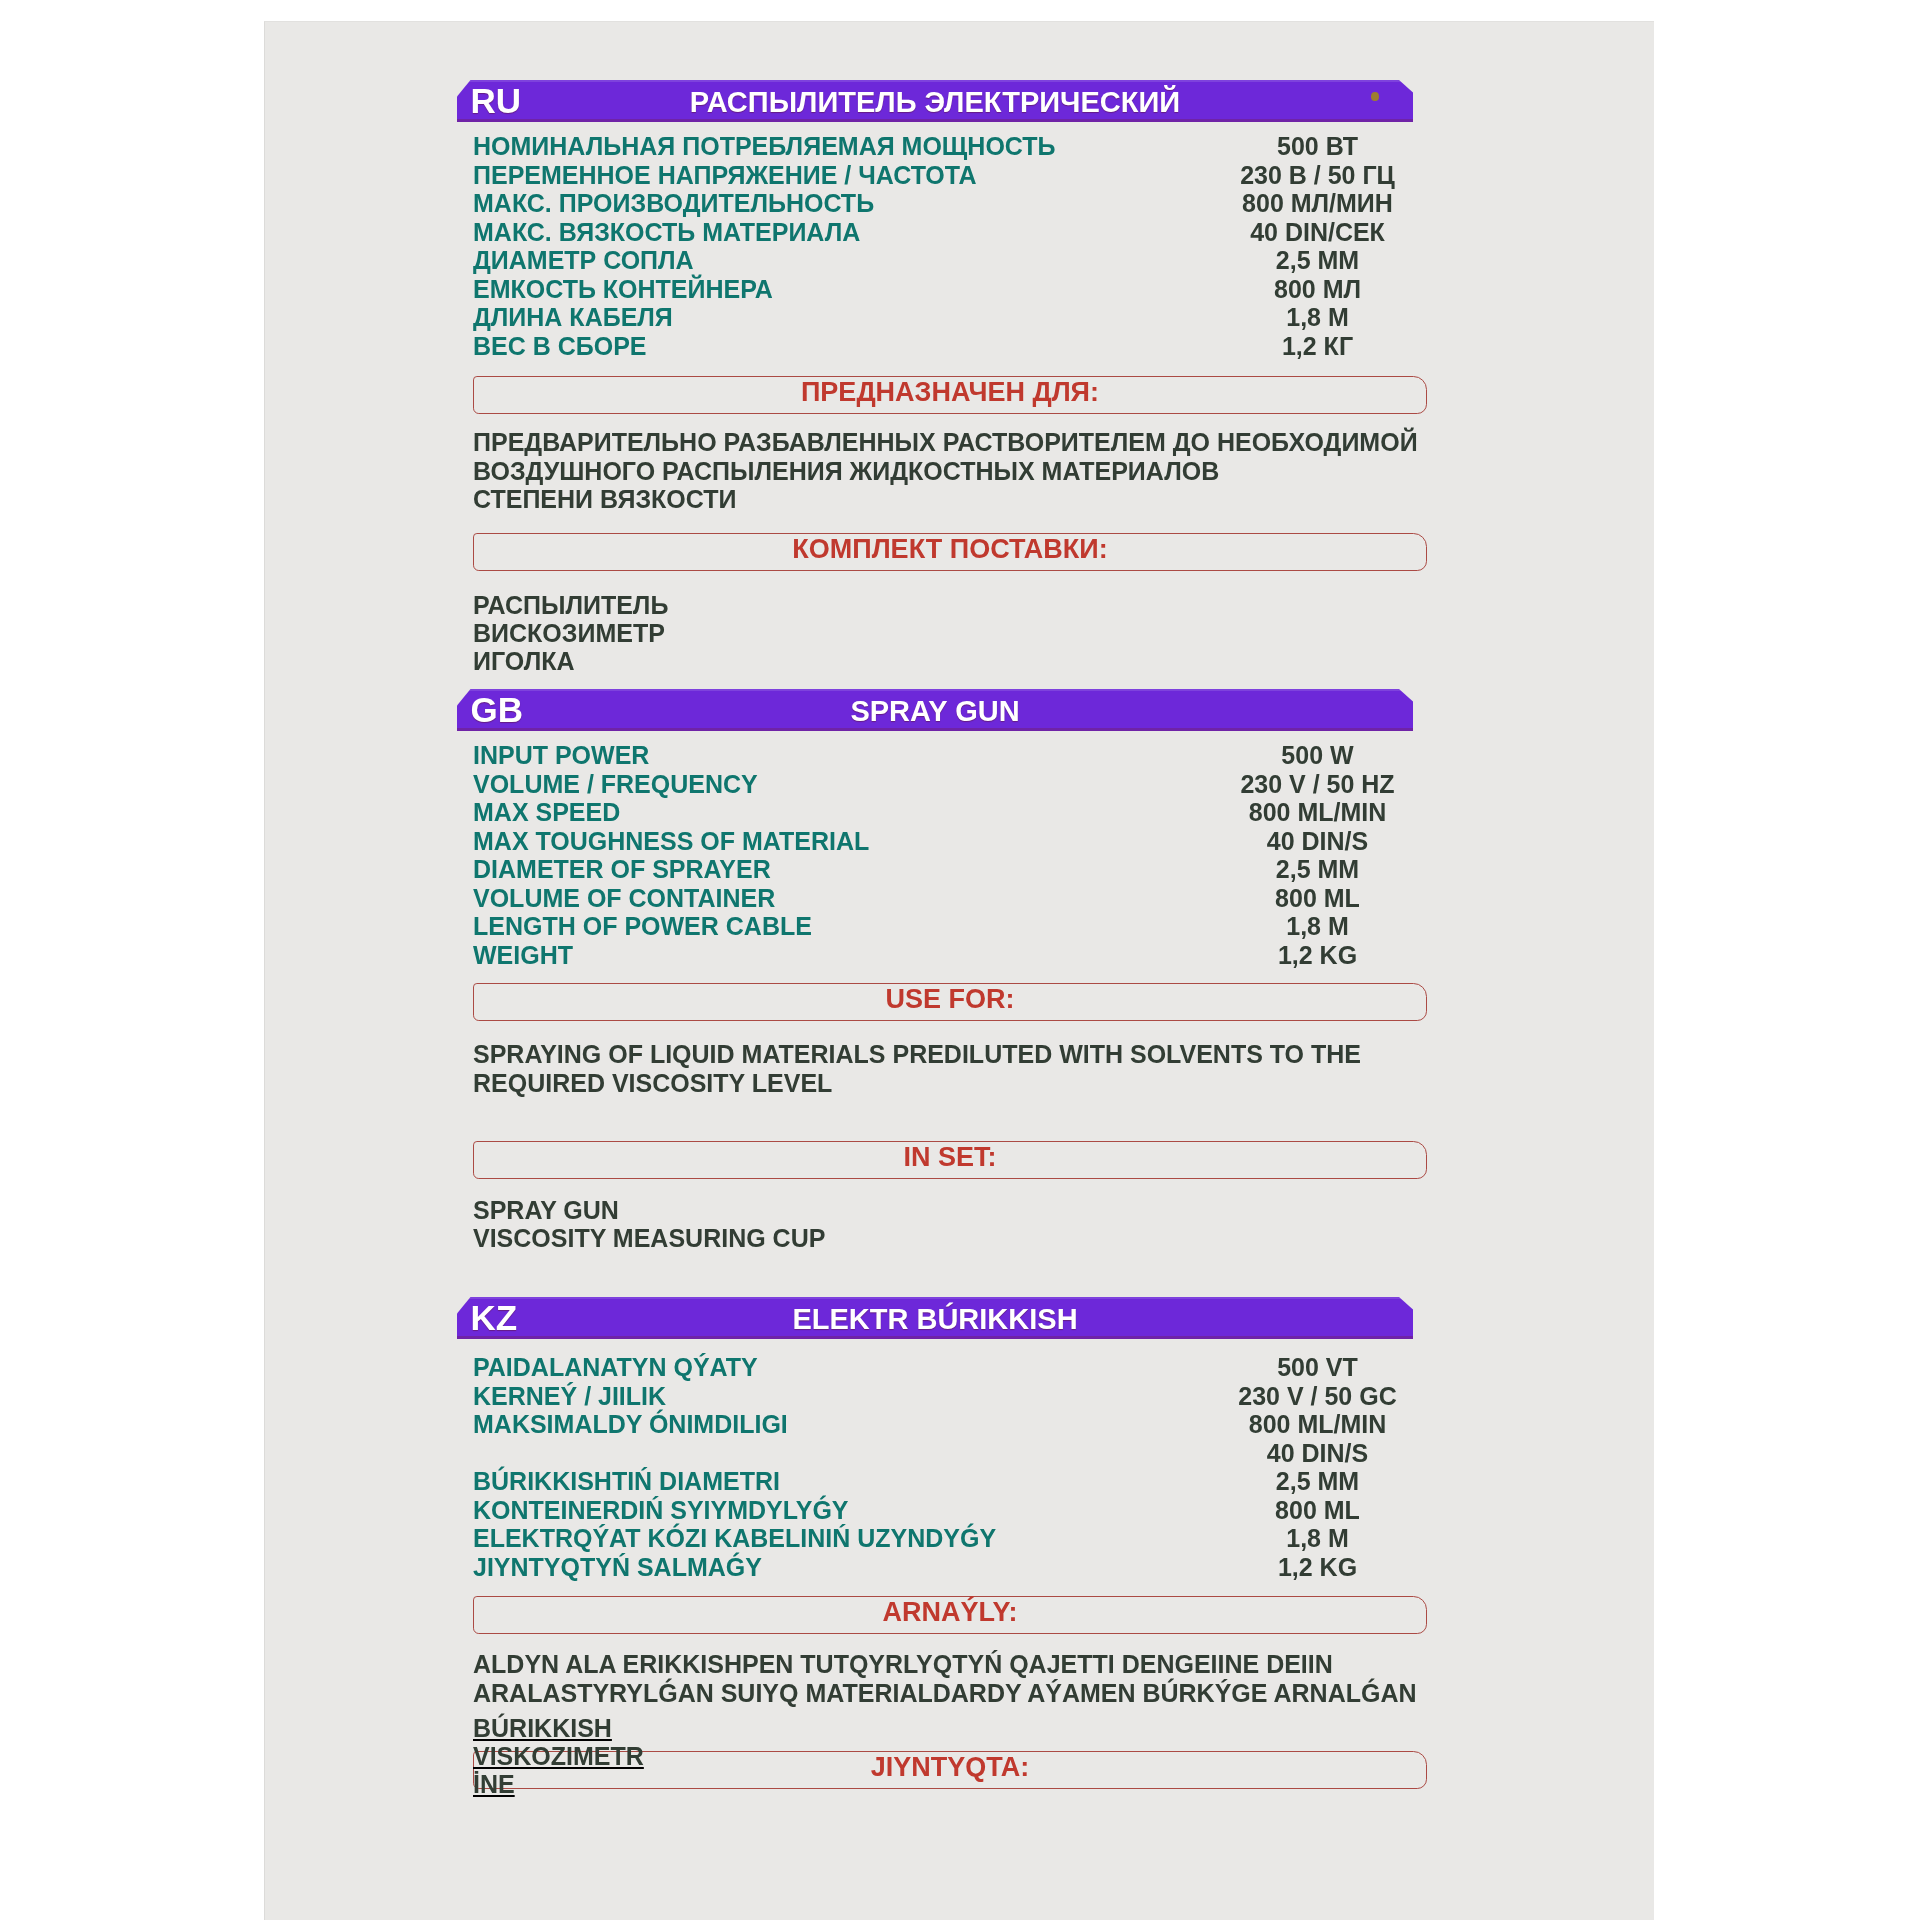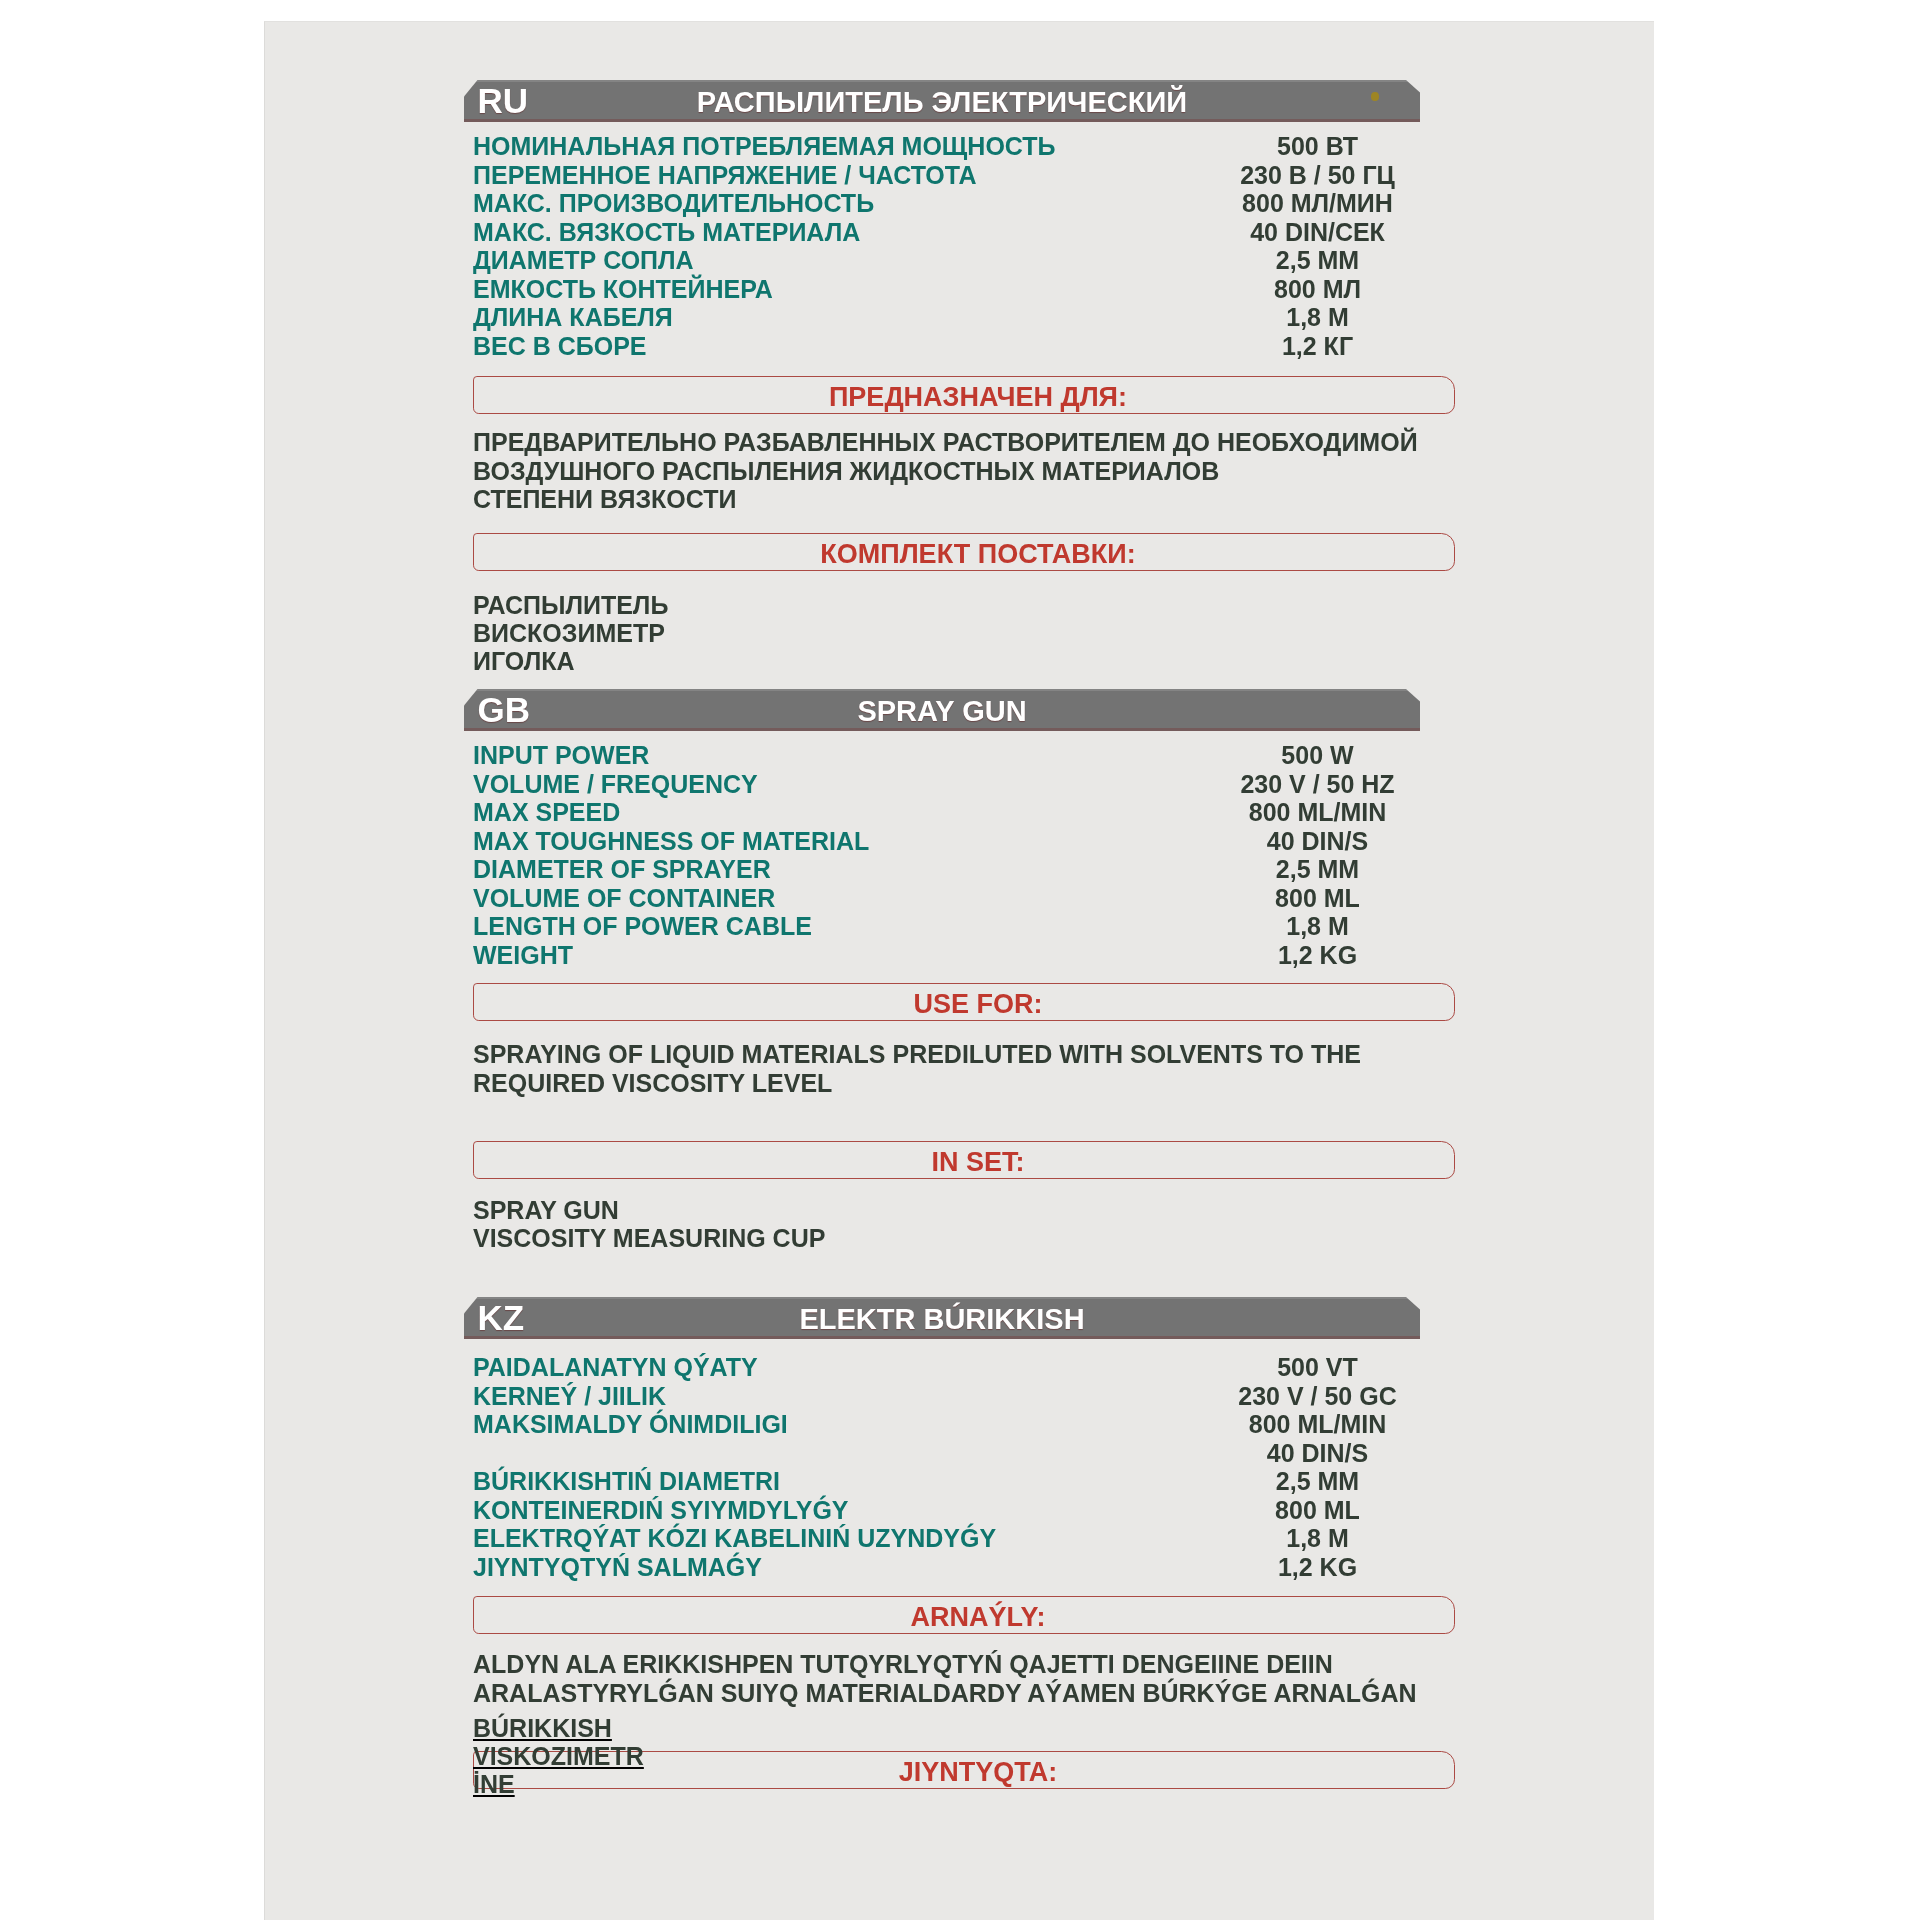--- a/index.html
+++ b/index.html
@@ -5,38 +5,38 @@
   html,body{margin:0;padding:0;background:#ffffff;}
   #canvas{
     position:relative;width:1931px;height:1931px;background:#ffffff;overflow:hidden;
     font-family:"Liberation Sans",sans-serif;font-weight:bold;
   }
   .sheet{
     position:absolute;left:264px;top:21px;width:1389px;height:1898px;
     background:#e9e8e6;border-left:1px solid #dcdbd9;border-top:1px solid #e2e1df;
   }
   .bar{
-    position:absolute;left:199px;width:956px;height:42px;background:#737373;
+    position:absolute;left:192px;width:956px;height:42px;background:#6d28d9;
     clip-path:polygon(0px 16.4px,13.5px 0px,942px 0px,956px 12.6px,956px 42px,948px 42px,0px 42px);
     box-shadow:inset 0 -2.9px 0 rgba(120,20,20,.25), inset 0 1.9px 0 rgba(255,255,255,.12);
     color:#ffffff;
   }
   .bar-code{
     position:absolute;left:13.5px;top:1px;font-size:35px;letter-spacing:0px;
     text-shadow:0 1px 1px rgba(90,10,10,.4);
   }
   .bar-title{
     position:absolute;left:0;right:0;top:5.8px;text-align:center;font-size:29px;
     letter-spacing:0px;text-shadow:0 1px 1px rgba(90,10,10,.4);
   }
   .hbox{
     position:absolute;left:208px;width:952px;height:36px;
     border:1.9px solid #ab4a44;border-radius:3.9px 13.5px 9.7px 5.8px;
-    display:flex;align-items:flex-end;justify-content:center;
-    color:#c0392e;font-size:27px;background:transparent;padding-left:28px;
+    display:flex;align-items:flex-start;justify-content:center;
+    color:#c0392e;font-size:27px;background:transparent;
   }
   .spec-table{position:absolute;left:208px;width:956px;}
   .spec-row{position:relative;height:28.5px;white-space:nowrap;}
   .spec-label{
     position:absolute;left:0;top:0;font-size:25px;color:#0f766e;line-height:28.5px;
   }
   .spec-value{
     position:absolute;left:748px;width:193px;top:0;text-align:center;
     font-size:25px;color:#323d34;line-height:28.5px;
   }

